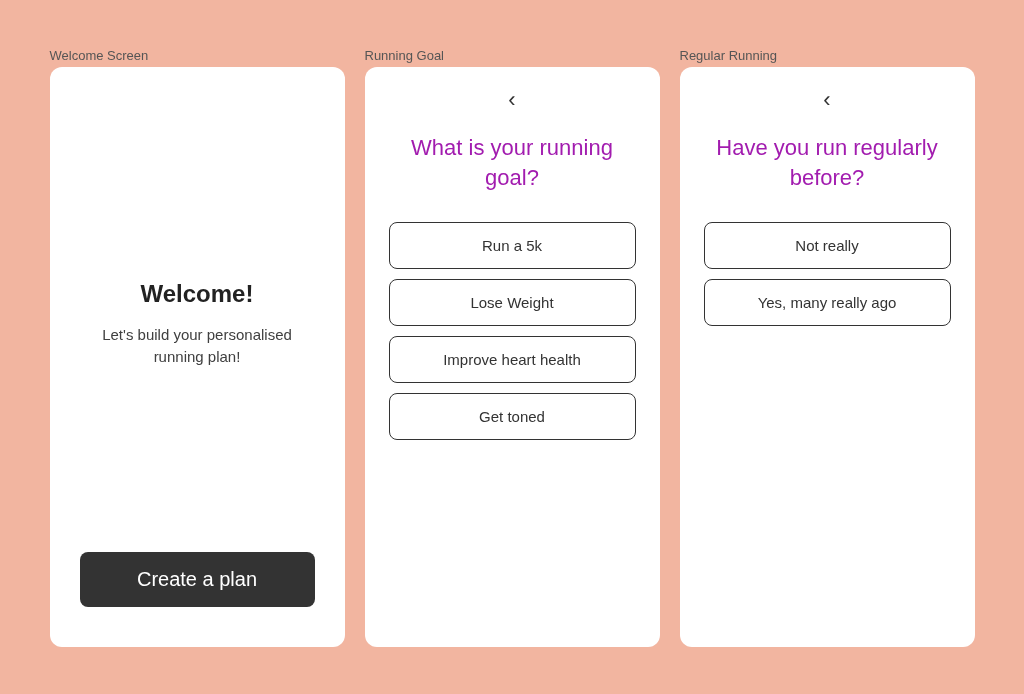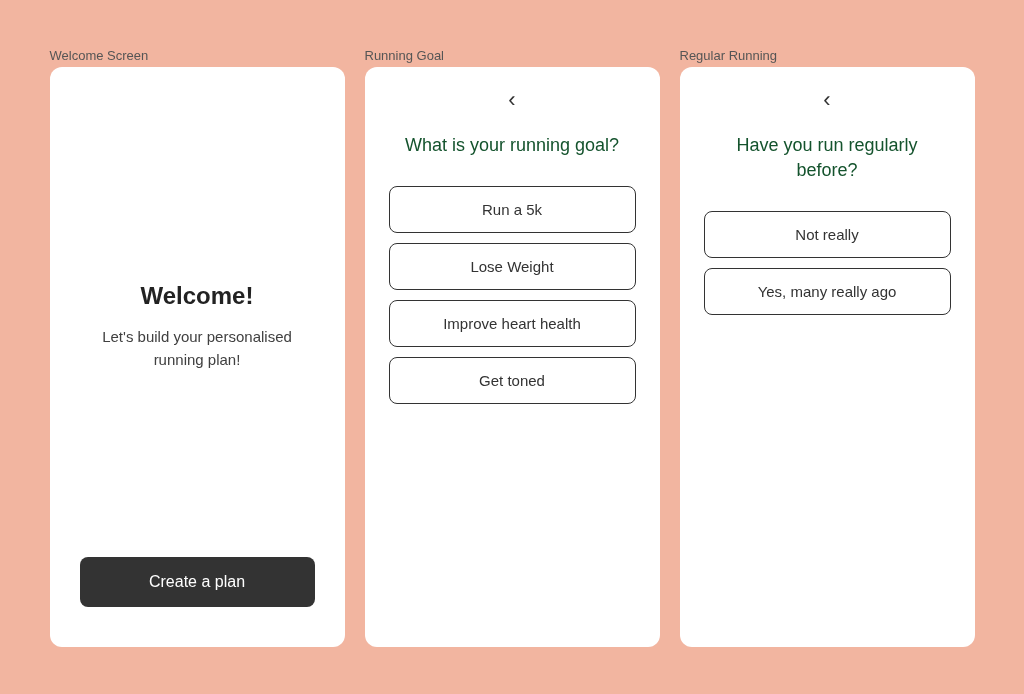--- a/index.html
+++ b/index.html
@@ -81,21 +81,21 @@
       text-align: center;
       line-height: 1.5;
     }
 
     .welcome-button {
       background: #333;
       color: #fff;
       border: none;
       border-radius: 8px;
       padding: 16px 16px;
-      font-size: 16px;
+      font-size: 20px;
       font-weight: 500;
       width: 100%;
       cursor: pointer;
       margin-top: 10px;
     }
 
     
     .goal-card {
       padding: 20px 24px 30px 24px;
     }
@@ -105,22 +105,22 @@
       border: none;
       font-size: 22px;
       cursor: pointer;
       color: #333;
       padding: 0;
       margin-bottom: 20px;
       display: block;
     }
 
     .screen-question {
-      font-size: 18px;
-      color: #14532d;
+      font-size: 22px;
+      color: #a21caf;
       text-align: center;
       margin-bottom: 28px;
       line-height: 1.4;
     }
 
     .options-list {
       display: flex;
       flex-direction: column;
       gap: 10px;
     }

